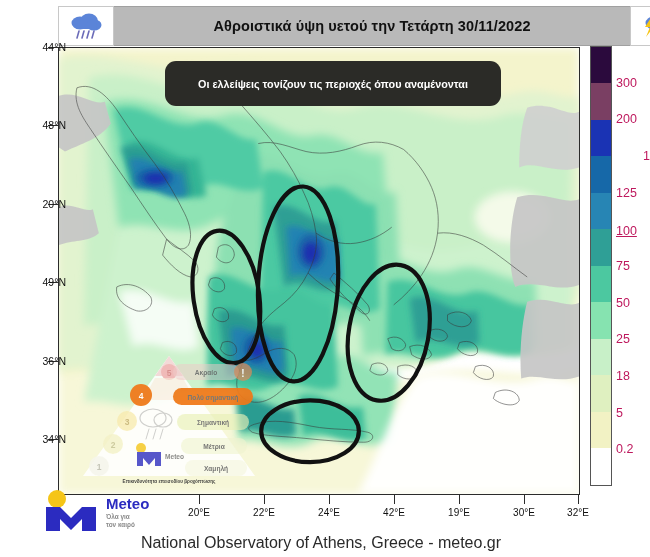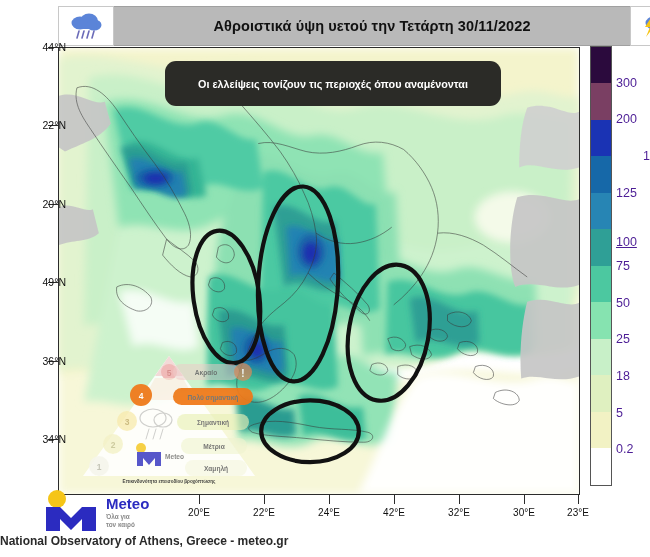--- a/index.html
+++ b/index.html
@@ -37,26 +37,26 @@
   .ytick{position:absolute;right:584px;font-size:10.5px;color:#111;white-space:nowrap;
          transform:translateY(-50%);}
   .ytick-line{position:absolute;left:48px;width:10px;height:1px;background:#2b2b2b;}
   .xtick{position:absolute;font-size:10px;color:#111;transform:translateX(-50%);}
   .xtick-line{position:absolute;top:495px;width:1px;height:9px;background:#2b2b2b;}
 
   
   #cbar{position:absolute;left:590px;top:46px;width:22px;height:440px;
         border:1px solid #555;box-sizing:border-box;}
   #cbar .cell{width:100%;}
-  .cbar-label{position:absolute;left:616px;font-size:12.5px;color:#4c1d95;
+  .cbar-label{position:absolute;left:616px;font-size:12.5px;color:#be185d;
               transform:translateY(-50%);white-space:nowrap;}
 
   
-  #credit{position:absolute;left:0;top:534px;width:642px;text-align:left;
-          font-size:12px;color:#2a2a2a;font-weight:bold;}
+  #credit{position:absolute;left:0;top:534px;width:642px;text-align:center;
+          font-size:16px;color:#2a2a2a;}
   #logo{position:absolute;left:40px;top:487px;width:160px;height:46px;}
   .logo-main{font-size:15px;font-weight:bold;fill:#2b2bc0;}
   .logo-sub{font-size:6.4px;fill:#8a8a8a;font-weight:bold;}
 </style>
 </head>
 <body>
 
 <div id="header">
   <div class="hdr-icon">
     <svg width="38" height="32" viewBox="0 0 38 32">
@@ -333,46 +333,46 @@
 
       <text class="pyr-cap" x="92" y="131" text-anchor="middle">Επικινδυνότητα επεισοδίου βροχόπτωσης</text>
     </svg>
   </div>
 </div>
 
 <div>
   <div class="ytick-line" style="top:47px"></div>
     <div class="ytick" style="top:47px">44°N</div>
   <div class="ytick-line" style="top:125px"></div>
-    <div class="ytick" style="top:125px">22°N</div>
+    <div class="ytick" style="top:125px">48°N</div>
   <div class="ytick-line" style="top:204px"></div>
     <div class="ytick" style="top:204px">20°N</div>
   <div class="ytick-line" style="top:282px"></div>
     <div class="ytick" style="top:282px">49°N</div>
   <div class="ytick-line" style="top:361px"></div>
     <div class="ytick" style="top:361px">36°N</div>
   <div class="ytick-line" style="top:439px"></div>
     <div class="ytick" style="top:439px">34°N</div>
 </div>
 
 <div>
   <div class="xtick-line" style="left:199px"></div>
     <div class="xtick" style="left:199px;top:507px">20°E</div>
   <div class="xtick-line" style="left:264px"></div>
     <div class="xtick" style="left:264px;top:507px">22°E</div>
   <div class="xtick-line" style="left:329px"></div>
     <div class="xtick" style="left:329px;top:507px">24°E</div>
   <div class="xtick-line" style="left:394px"></div>
     <div class="xtick" style="left:394px;top:507px">42°E</div>
   <div class="xtick-line" style="left:459px"></div>
-    <div class="xtick" style="left:459px;top:507px">32°E</div>
+    <div class="xtick" style="left:459px;top:507px">19°E</div>
   <div class="xtick-line" style="left:524px"></div>
     <div class="xtick" style="left:524px;top:507px">30°E</div>
   <div class="xtick-line" style="left:578px"></div>
-    <div class="xtick" style="left:578px;top:507px">23°E</div>
+    <div class="xtick" style="left:578px;top:507px">32°E</div>
 </div>
 
 <div id="cbar">
     <div class="cell" style="height: 8.33333%; background: rgb(43, 10, 61);"></div>
     <div class="cell" style="height: 8.33333%; background: rgb(122, 63, 99);"></div>
     <div class="cell" style="height: 8.33333%; background: rgb(26, 51, 180);"></div>
     <div class="cell" style="height: 8.33333%; background: rgb(22, 104, 168);"></div>
     <div class="cell" style="height: 8.33333%; background: rgb(39, 133, 180);"></div>
     <div class="cell" style="height: 8.33333%; background: rgb(47, 159, 150);"></div>
     <div class="cell" style="height: 8.33333%; background: rgb(76, 200, 160);"></div>
@@ -380,21 +380,21 @@
     <div class="cell" style="height: 8.33333%; background: rgb(200, 240, 200);"></div>
     <div class="cell" style="height: 8.33333%; background: rgb(223, 240, 192);"></div>
     <div class="cell" style="height: 8.33333%; background: rgb(242, 242, 196);"></div>
     <div class="cell" style="height: 8.33333%; background: rgb(255, 255, 255);"></div>
   </div>
 <div id="cbar-labels">
     <div class="cbar-label" style="top: 82.6667px;">300</div>
     <div class="cbar-label" style="top: 119.333px;">200</div>
     <div class="cbar-label" style="top: 156px; margin-left: 27px;">150</div>
     <div class="cbar-label" style="top: 192.667px;">125</div>
-    <div class="cbar-label" style="top: 242px; text-decoration: underline;">100</div>
+    <div class="cbar-label" style="top: 231px; text-decoration: underline;">100</div>
     <div class="cbar-label" style="top: 266px;">75</div>
     <div class="cbar-label" style="top: 302.667px;">50</div>
     <div class="cbar-label" style="top: 339.333px;">25</div>
     <div class="cbar-label" style="top: 376px;">18</div>
     <div class="cbar-label" style="top: 412.667px;">5</div>
     <div class="cbar-label" style="top: 449.333px;">0.2</div>
   </div>
 
 <svg id="logo" viewBox="0 0 160 46">
   <circle cx="17" cy="12" r="9" fill="#f5c518"></circle>

